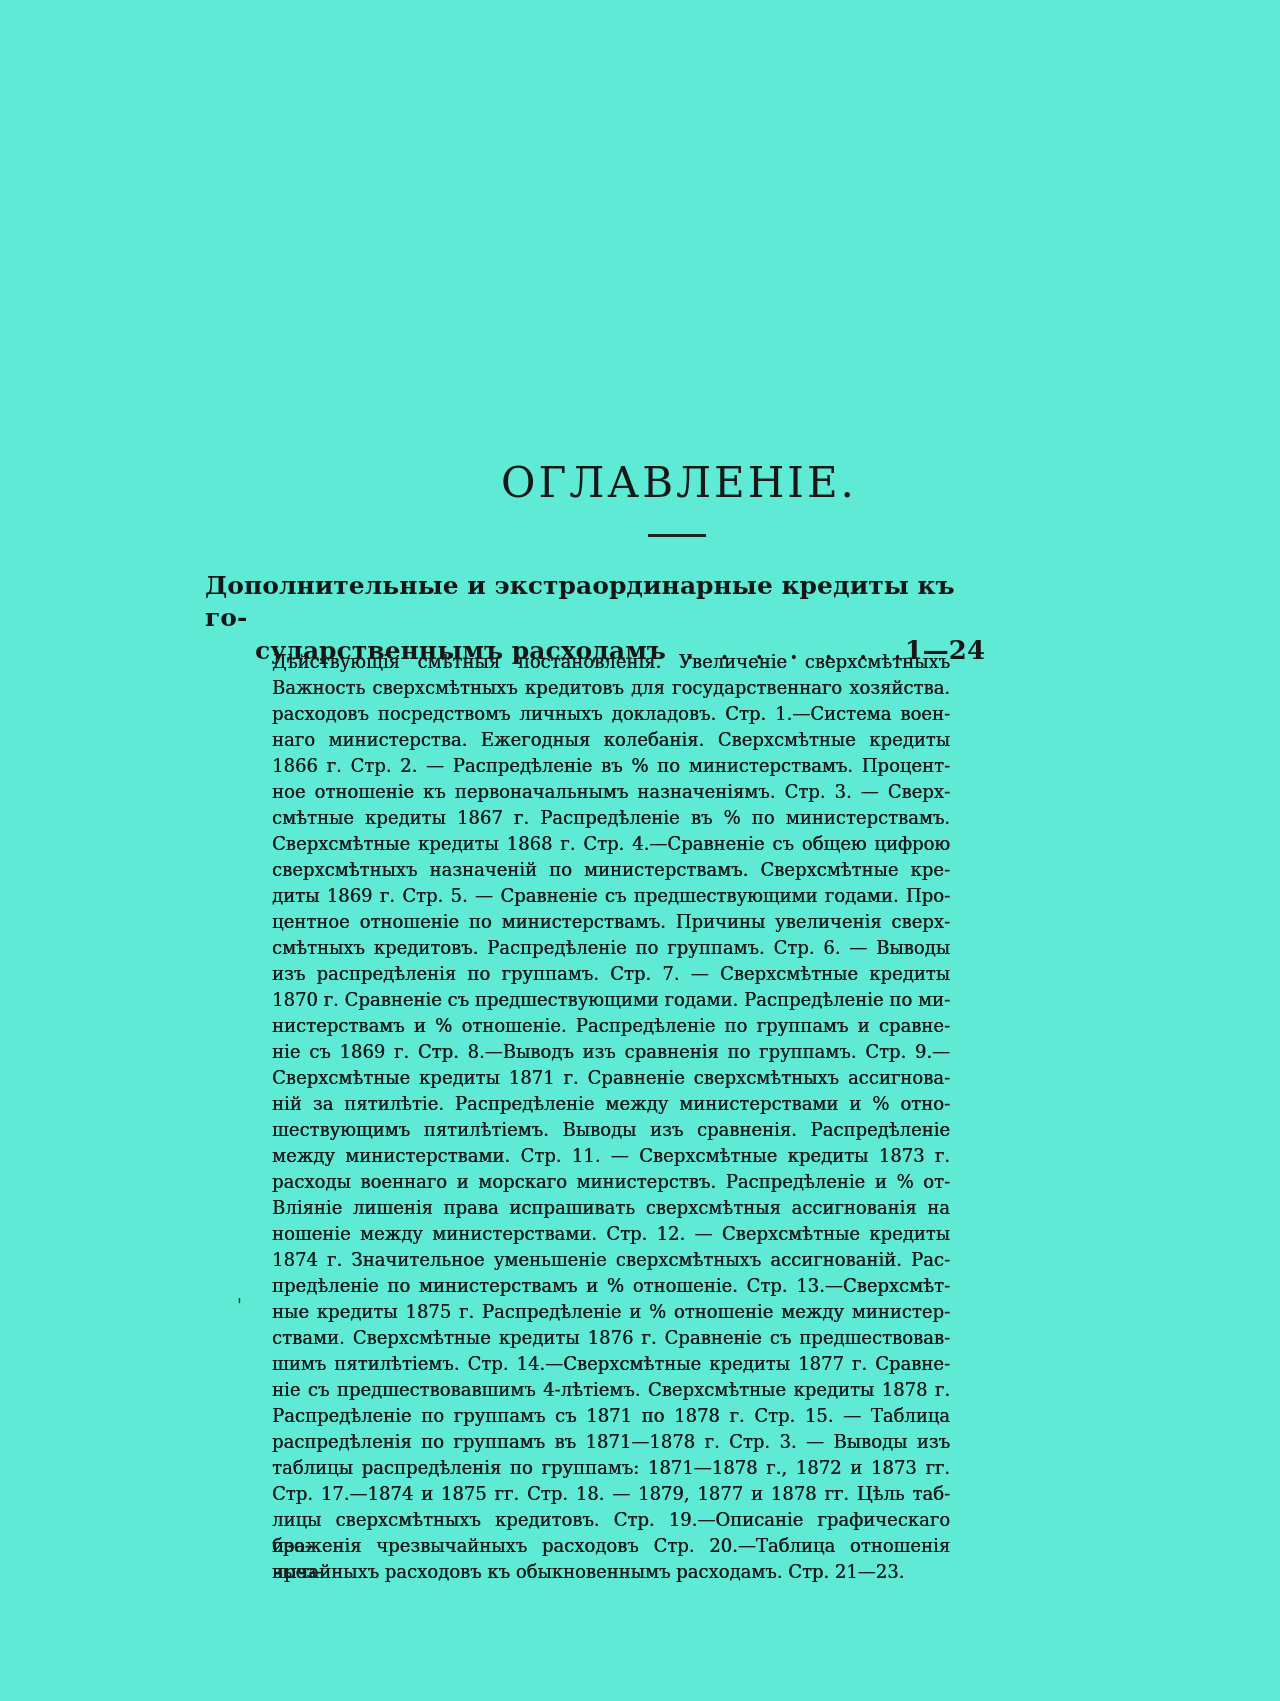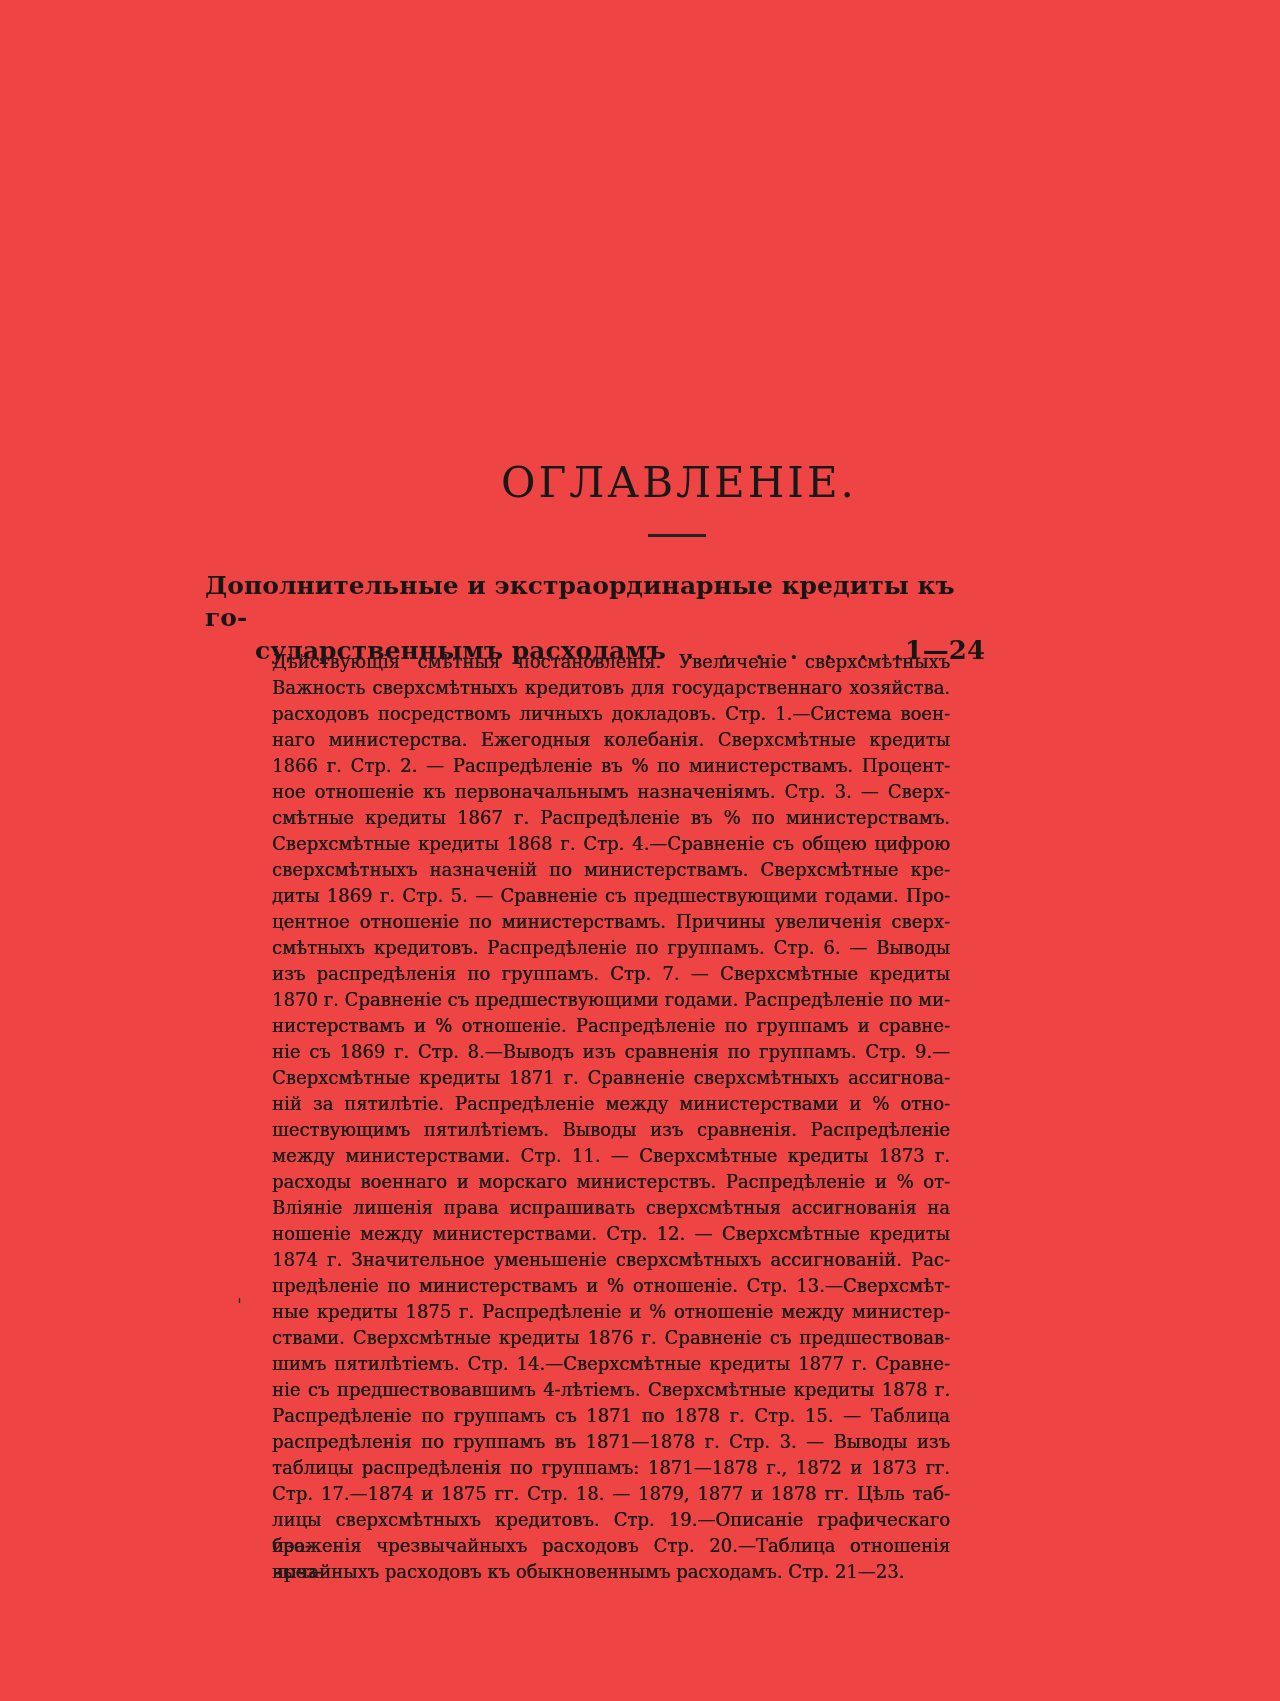--- a/index.html
+++ b/index.html
@@ -4,21 +4,21 @@
 <style>
   html, body {
     margin: 0;
     padding: 0;
     background: #ffffff;
   }
   .page {
     position: relative;
     width: 1280px;
     height: 1701px;
-    background: #ef4444;
+    background: #5eead4;
     color: #1b1b1b;
     font-family: "DejaVu Serif", serif;
     overflow: hidden;
   }
   .title {
     position: absolute;
     top: 458px;
     left: 39px;
     width: 1280px;
     margin: 0;

